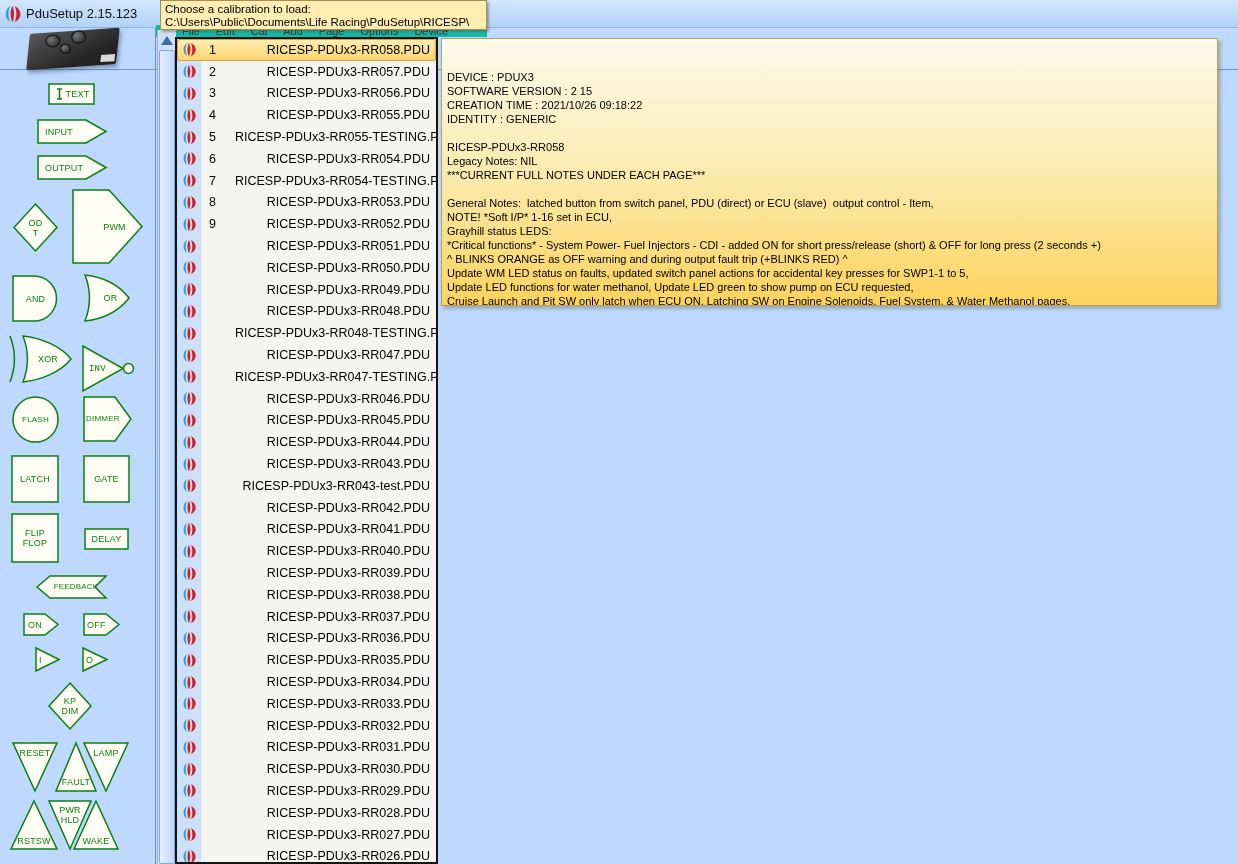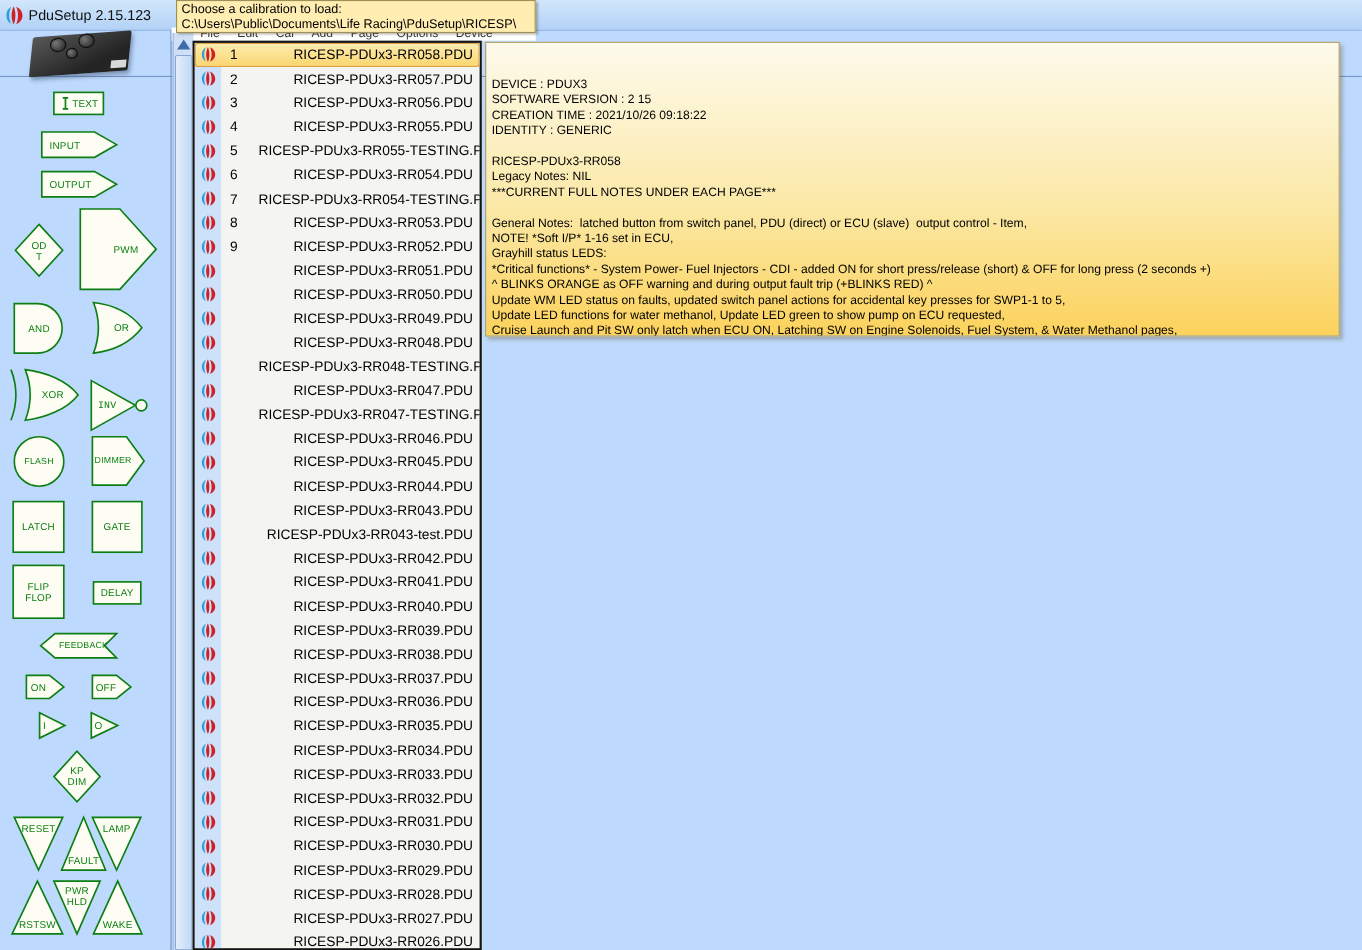--- a/index.html
+++ b/index.html
@@ -17,21 +17,21 @@
     display:flex;align-items:center;gap:4px;padding-left:4px;box-sizing:border-box;
     z-index:1;
   }
   .title-text{font-size:13px;color:#111;}
   
   .hrule{position:absolute;left:0;top:69px;width:100%;height:1px;background:#7495c4;z-index:0;}
   .sidebar-edge{position:absolute;left:155px;top:28px;bottom:0;width:1px;background:#6d8fc0;z-index:1;}
   
   .menubar{
     position:absolute;left:156px;top:25px;height:12px;width:331px;
-    background:#ffffff;display:flex;align-items:flex-start;padding-left:18px;box-sizing:border-box;
+    background:#14b8a6;display:flex;align-items:flex-start;padding-left:18px;box-sizing:border-box;
     z-index:2;font-size:11px;line-height:12px;color:#333;
   }
   .menu-item{padding:0 8px;white-space:nowrap;}
   
   .photo{position:absolute;left:28px;top:31px;width:90px;height:36px;z-index:1;
     transform:rotate(-4deg);}
   .photo .body{position:absolute;inset:0;background:linear-gradient(155deg,#585858,#242424 70%);
     border-radius:2px;box-shadow:2px 3px 4px rgba(40,60,90,.45);transform:skewX(-10deg);}
   .photo .knob{position:absolute;width:13px;height:11px;border-radius:50%;
     background:radial-gradient(circle at 35% 35%,#777,#1c1c1c);border:1px solid #0d0d0d;}
@@ -365,21 +365,21 @@
 <div class="tool al-top" style="left:48px;top:800px;width:44px;height:50px;">
   <svg viewBox="0 0 44 50">
       <polygon class="sh" points="1,1 43,1 22,49"></polygon>
     </svg>
   <span class="lbl" style="padding-top:5px;">
       <span>PWR</span>
       <span>HLD</span>
     </span>
 </div>
 
-<div class="tool al-bottom" style="left:84px;top:800px;width:46px;height:50px;">
+<div class="tool al-bottom" style="left:73px;top:800px;width:46px;height:50px;">
   <svg viewBox="0 0 46 50">
       <polygon class="sh" points="23,1 45,49 1,49"></polygon>
     </svg>
   <span class="lbl" style="padding-bottom:4px;">
       <span>WAKE</span>
     </span>
 </div>
 
 <div class="vscroll">
   <div class="up">

